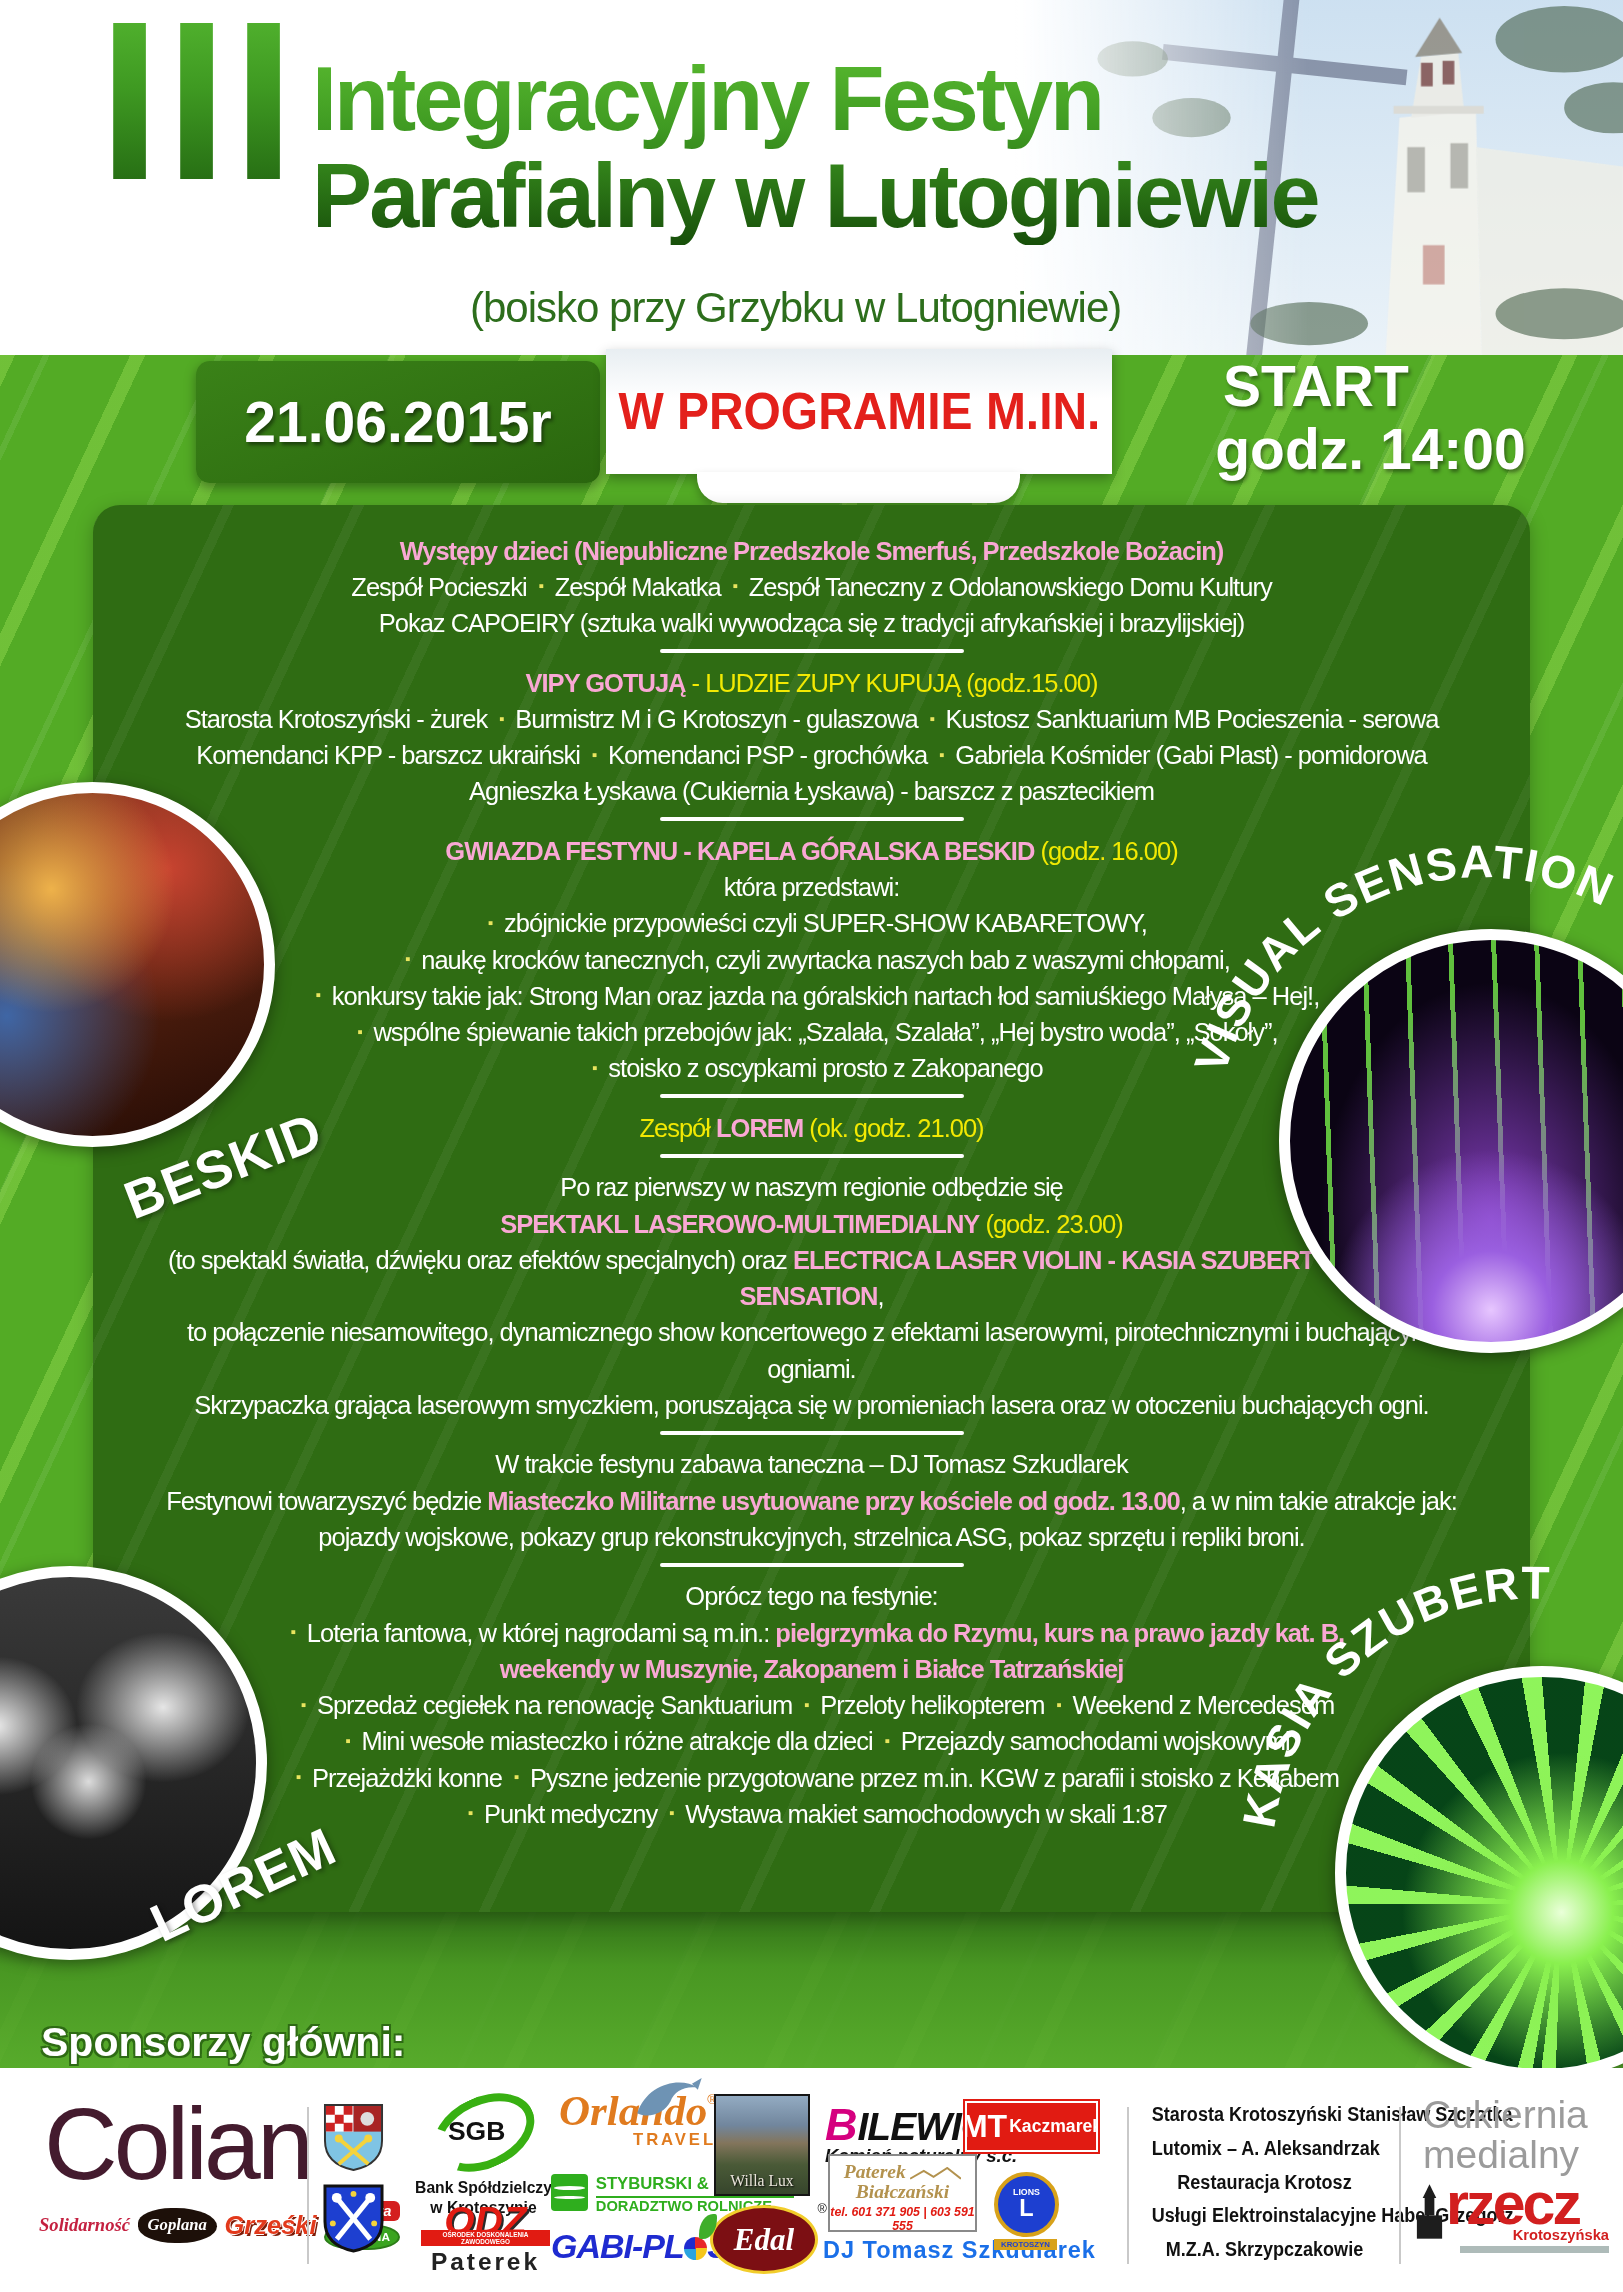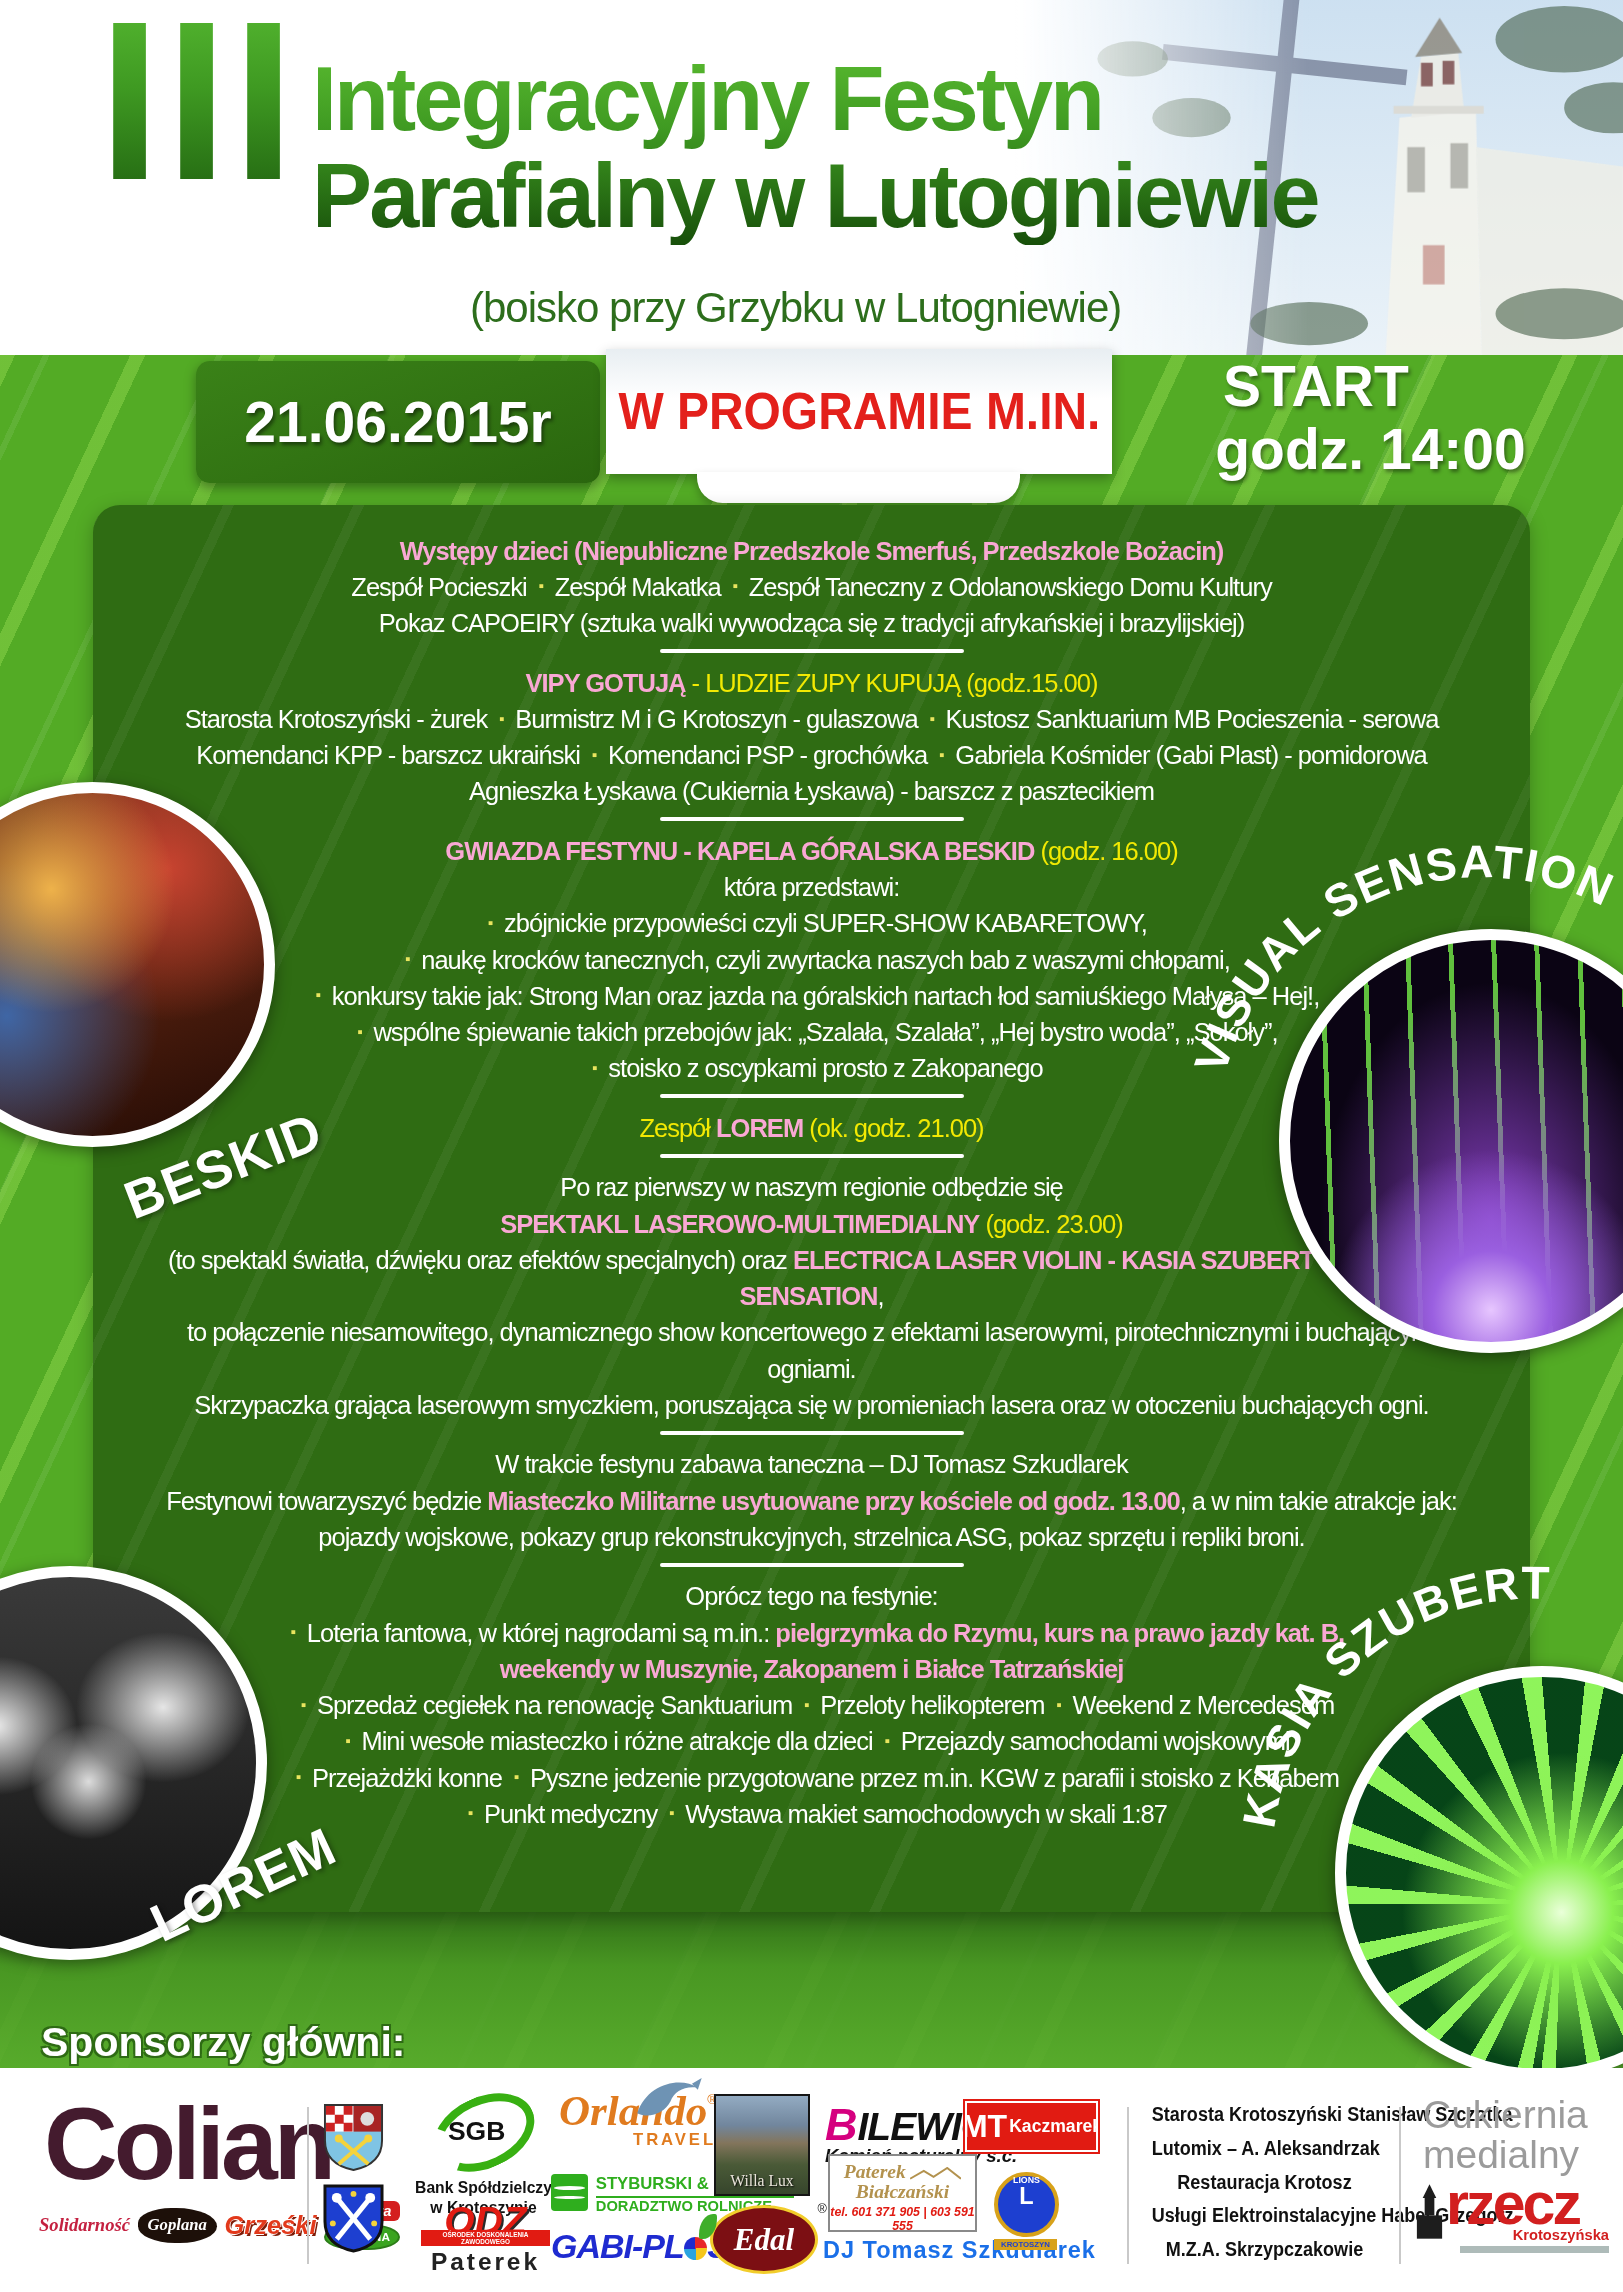--- a/index.html
+++ b/index.html
@@ -83,21 +83,21 @@
 
   
   .closing{position:absolute;left:0;top:1929px;width:1623px;text-align:center;color:#fff;
      font-size:94px;font-weight:700;letter-spacing:1px;text-shadow:0 3.9px 9.8px rgba(0,0,0,.35);}
   .sponsors-label{position:absolute;left:41px;top:2019px;font-size:41px;font-weight:700;color:#fff;
      text-shadow:-2px -2px 0 #2e6b14,2px -2px 0 #2e6b14,-2px 2px 0 #2e6b14,2px 2px 0 #2e6b14;}
 
   
   .footer{position:absolute;left:0;top:2068px;width:1623px;height:224px;background:#fff;}
   .fdiv{position:absolute;top:39px;width:2px;height:157px;background:#c9c9c9;}
-  .colian{position:absolute;left:44px;top:17.6px;font-size:102px;font-weight:700;color:#441b2e;letter-spacing:-3.9px;}
+  .colian{position:absolute;left:44px;top:17.6px;font-size:102px;font-weight:400;color:#441b2e;letter-spacing:-3.9px;}
   .brandrow{position:absolute;left:39px;top:133px;width:250px;display:flex;align-items:center;gap:7.8px;}
   .b-solid{color:#c42040;font-family:"Liberation Serif",serif;font-style:italic;font-weight:700;font-size:18.6px;}
   .b-gopl{background:#1d1009;color:#fff;border-radius:45% 55% 50% 50%;padding:7.8px 9.8px;
      font-family:"Liberation Serif",serif;font-style:italic;font-weight:700;font-size:16.7px;}
   .b-grz{color:#e2391b;font-weight:700;font-style:italic;font-size:25.5px;
      text-shadow:-1px -1px 0 #fff,1px -1px 0 #fff,-1px 1px 0 #fff,2px 2px 0 #7c1c08;}
   .b-app{background:#d41f1f;color:#fff;font-style:italic;font-weight:700;font-size:14.7px;border-radius:5.9px;padding:2px 7.8px;text-align:center;}
   .b-hel{background:#3aa420;color:#fff;font-weight:700;font-size:11.8px;border-radius:50%/60%;padding:3.9px 7.8px;text-align:center;
      border:2px solid #2c7d18;}
   .crest{position:absolute;left:323px;}
@@ -139,21 +139,21 @@
   .bil-sub{font-size:18.6px;font-weight:700;font-style:italic;color:#111;margin-top:-5.9px;}
   .zajazd{position:absolute;left:828px;top:86px;width:145px;height:74px;border:2px solid #8a8a8a;background:#fff;text-align:center;}
   .zaj-script{font-family:"Liberation Serif",serif;font-style:italic;font-weight:700;color:#b3924e;font-size:19.6px;line-height:1;}
   .zaj-tel{color:#e11b12;font-style:italic;font-weight:700;font-size:12.3px;margin-top:3.9px;}
   .djline{position:absolute;left:823px;top:169px;font-size:23.5px;font-weight:700;color:#1a6fe8;letter-spacing:1px;}
   .mt{position:absolute;left:965px;top:33px;width:129px;height:47px;background:#e11b12;border:2.9px solid #fff;
      outline:2px solid #e11b12;display:flex;align-items:center;justify-content:center;color:#fff;}
   .mt-big{font-size:32px;font-weight:700;} .mt-name{font-size:17.6px;font-weight:700;margin-left:2px;}
   .lions{position:absolute;left:994px;top:104px;width:63px;text-align:center;}
   .lions-circle{width:57px;height:57px;margin:0 auto;border-radius:50%;border:4.9px solid #d8a21a;background:#1d3fd0;
-     color:#fff;display:flex;flex-direction:column;align-items:center;line-height:1;}
+     color:#fff;display:flex;flex-direction:column;align-items:center;justify-content:center;line-height:1;}
   .lions-top{font-size:8.8px;font-weight:700;} .lions-l{font-size:23.5px;font-weight:700;}
   .lions-bottom{background:#d8a21a;color:#1d3fd0;font-size:7.8px;font-weight:700;margin-top:2px;padding:1px 2px;}
   .patrons{position:absolute;left:1142px;top:35px;width:245px;text-align:center;}
   .patrons div{font-size:19.6px;font-weight:700;color:#111;margin-bottom:10.8px;white-space:nowrap;transform:scaleX(.92);transform-origin:center;}
   .patronat{position:absolute;left:1423px;top:27.4px;font-size:39px;color:#9b9b9b;line-height:1.02;}
   .rzecz{position:absolute;left:1413px;top:110px;width:196px;}
   .rzecz-church{position:absolute;left:0;bottom:13.7px;}
   .rzecz-t{font-size:59px;font-weight:700;color:#d21f1f;letter-spacing:-2.9px;margin-left:33px;line-height:.9;}
   .rzecz-sub{font-size:14.7px;font-weight:700;color:#d21f1f;text-align:right;margin-top:-3.9px;}
   .rzecz-bar{height:6.9px;background:#aebbb9;margin-top:2.9px;margin-left:47px;}

